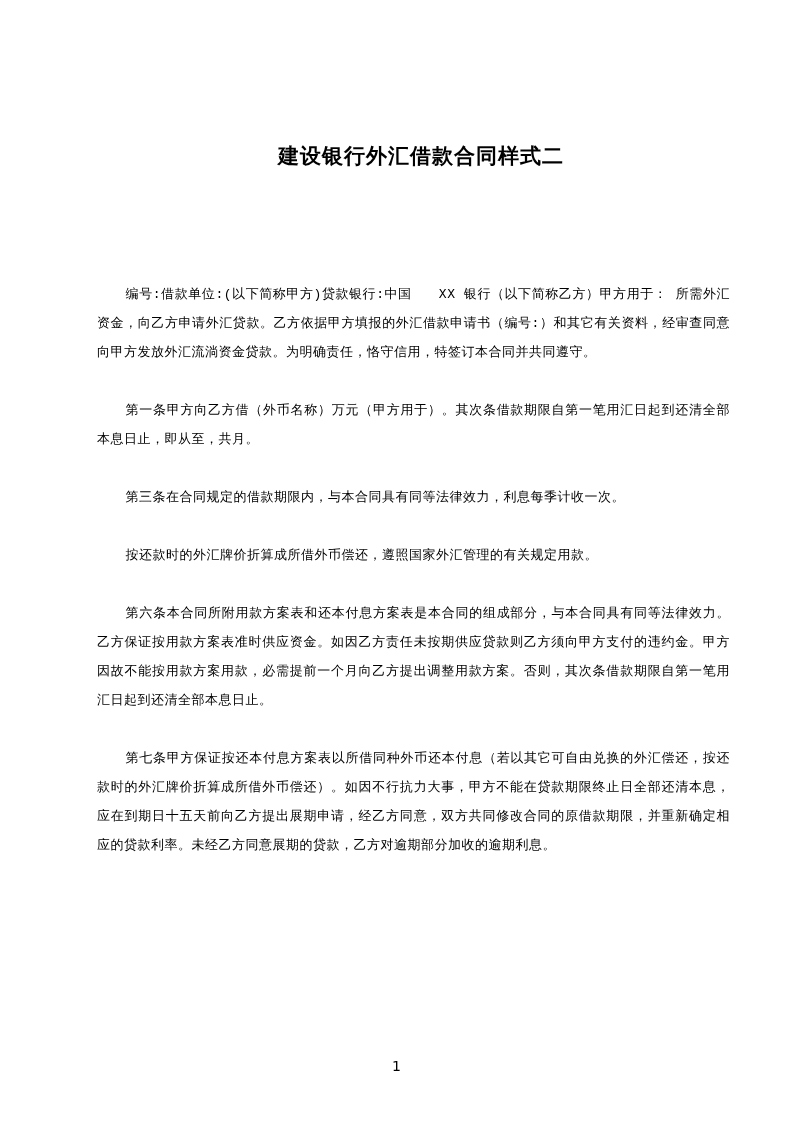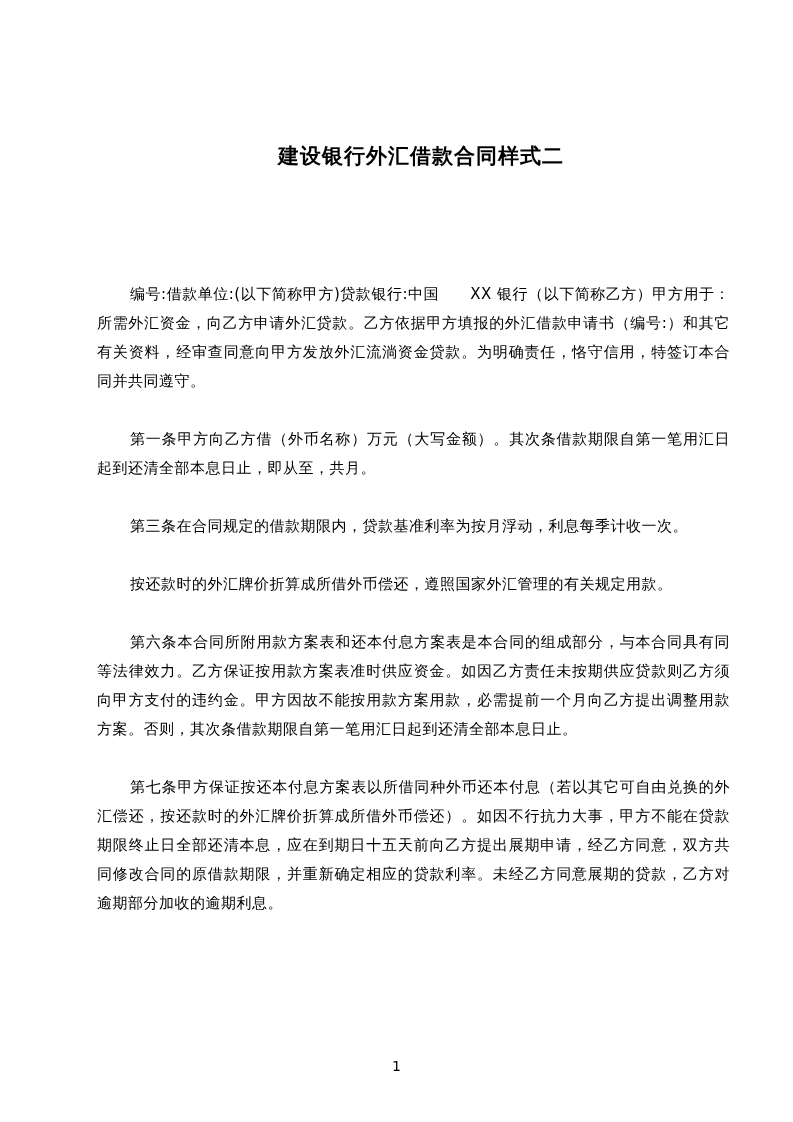--- a/index.html
+++ b/index.html
@@ -25,46 +25,47 @@
   .doc-title {
     margin: 0 0 110px 0;
     text-align: center;
     font-size: 21px;
     font-weight: bold;
     letter-spacing: 1px;
     line-height: 1.3;
   }
   .doc-body p {
     margin: 0 15px 29px 0;
-    font-size: 15px;
+    font-size: 13px;
     line-height: 29px;
     text-align: justify;
     text-indent: 2.2em;
     letter-spacing: 0.5px;
     word-break: break-all;
+    font-family: Liberation Mono, monospace;
   }
   .page-number {
     position: absolute;
     left: 0;
     bottom: 48px;
     width: 100%;
     text-align: center;
     font-size: 14px;
     color: #000000;
   }
 </style>
 </head>
 <body>
 
 <div class="page">
   <h1 class="doc-title">建设银行外汇借款合同样式二</h1>
 
   <div class="doc-body">
     <p>编号:借款单位:(以下简称甲方)贷款银行:中国　　XX 银行（以下简称乙方）甲方用于： 所需外汇资金，向乙方申请外汇贷款。乙方依据甲方填报的外汇借款申请书（编号:）和其它有关资料，经审查同意向甲方发放外汇流淌资金贷款。为明确责任，恪守信用，特签订本合同并共同遵守。</p>
-    <p>第一条甲方向乙方借（外币名称）万元（大写金额）。其次条借款期限自第一笔用汇日起到还清全部本息日止，即从至，共月。</p>
-    <p>第三条在合同规定的借款期限内，贷款基准利率为按月浮动，利息每季计收一次。</p>
+    <p>第一条甲方向乙方借（外币名称）万元（甲方用于）。其次条借款期限自第一笔用汇日起到还清全部本息日止，即从至，共月。</p>
+    <p>第三条在合同规定的借款期限内，与本合同具有同等法律效力，利息每季计收一次。</p>
     <p>按还款时的外汇牌价折算成所借外币偿还，遵照国家外汇管理的有关规定用款。</p>
     <p>第六条本合同所附用款方案表和还本付息方案表是本合同的组成部分，与本合同具有同等法律效力。乙方保证按用款方案表准时供应资金。如因乙方责任未按期供应贷款则乙方须向甲方支付的违约金。甲方因故不能按用款方案用款，必需提前一个月向乙方提出调整用款方案。否则，其次条借款期限自第一笔用汇日起到还清全部本息日止。</p>
     <p>第七条甲方保证按还本付息方案表以所借同种外币还本付息（若以其它可自由兑换的外汇偿还，按还款时的外汇牌价折算成所借外币偿还）。如因不行抗力大事，甲方不能在贷款期限终止日全部还清本息，应在到期日十五天前向乙方提出展期申请，经乙方同意，双方共同修改合同的原借款期限，并重新确定相应的贷款利率。未经乙方同意展期的贷款，乙方对逾期部分加收的逾期利息。</p>
   </div>
 </div>
 
 <div class="page-number">1</div>
 
 </body></html>

